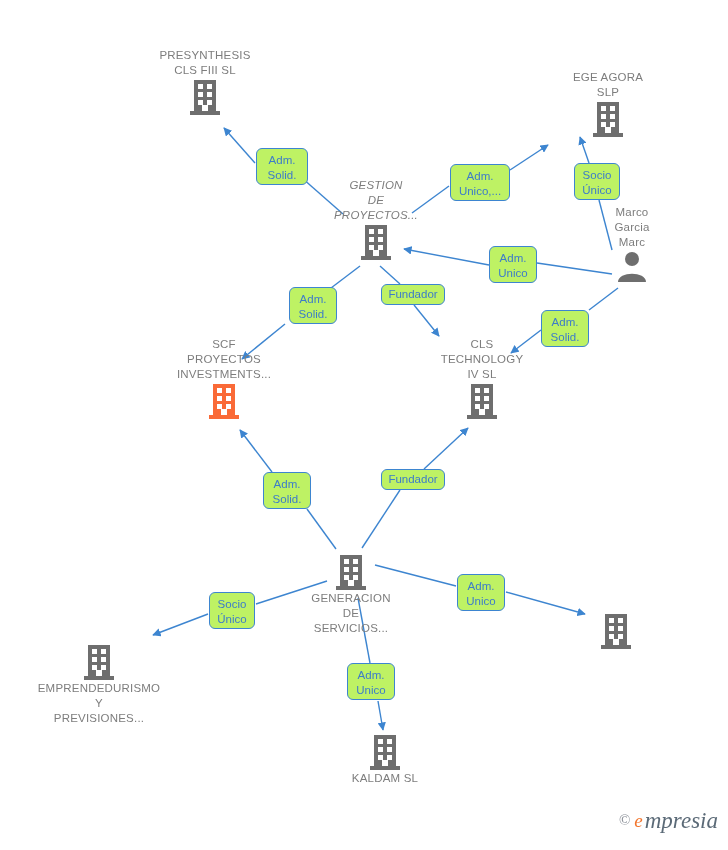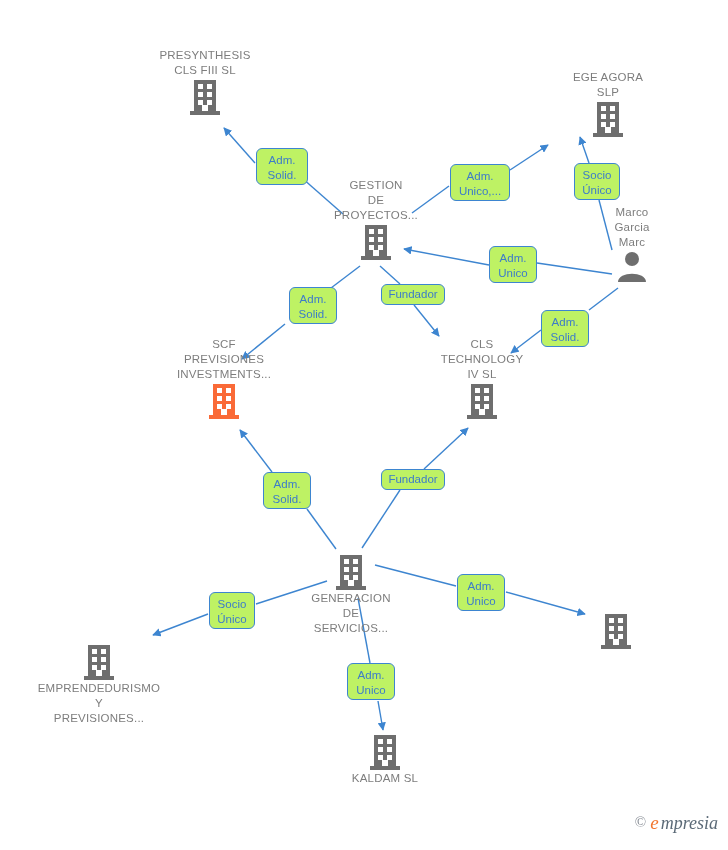--- a/index.html
+++ b/index.html
@@ -81,21 +81,21 @@
     color: #f2762e;
     font-family: "Liberation Serif", serif;
     font-style: italic;
     font-size: 19px;
     line-height: 1;
   }
   .wm-rest {
     color: #5b6a77;
     font-family: "Liberation Serif", serif;
     font-style: italic;
-    font-size: 18px;
+    font-size: 23px;
     line-height: 1;
     margin-left: -2px;
   }
 </style>
 </head>
 <body>
 
 <div id="canvas">
 
   <svg class="edge-layer" viewBox="0 0 728 850">
@@ -167,21 +167,21 @@
       <rect x="10" y="6" width="5" height="5" fill="#ffffff"></rect>
       <rect x="19" y="6" width="5" height="5" fill="#ffffff"></rect>
       <rect x="10" y="14" width="5" height="5" fill="#ffffff"></rect>
       <rect x="19" y="14" width="5" height="5" fill="#ffffff"></rect>
       <rect x="10" y="22" width="5" height="5" fill="#ffffff"></rect>
       <rect x="19" y="22" width="5" height="5" fill="#ffffff"></rect>
       <rect x="14" y="27" width="6" height="6" fill="#ffffff"></rect>
     </svg>
   </div>
 
-  <div class="node company" style="left:376px; top:178px;">
+  <div class="node company" style="left:376px; top:178px;font-style:italic;">
     <div class="node-label">GESTION
 DE
 PROYECTOS...</div>
     <svg class="node-icon" width="34" height="38" viewBox="0 0 34 38">
       <rect x="6" y="2" width="22" height="31" fill="#6e6e6e"></rect>
       <rect x="2" y="33" width="30" height="4" fill="#6e6e6e"></rect>
       <rect x="10" y="6" width="5" height="5" fill="#ffffff"></rect>
       <rect x="19" y="6" width="5" height="5" fill="#ffffff"></rect>
       <rect x="10" y="14" width="5" height="5" fill="#ffffff"></rect>
       <rect x="19" y="14" width="5" height="5" fill="#ffffff"></rect>
@@ -196,21 +196,21 @@
 Garcia
 Marc</div>
     <svg class="node-icon" width="34" height="34" viewBox="0 0 34 34">
       <circle cx="17" cy="9" r="7" fill="#6e6e6e"></circle>
       <path d="M 3 32 C 3 21 31 21 31 32 Z" fill="#6e6e6e"></path>
     </svg>
   </div>
 
   <div class="node company" style="left:224px; top:337px;">
     <div class="node-label">SCF
-PREVISIONES
+PROYECTOS
 INVESTMENTS...</div>
     <svg class="node-icon" width="34" height="38" viewBox="0 0 34 38">
       <rect x="6" y="2" width="22" height="31" fill="#fa6a37"></rect>
       <rect x="2" y="33" width="30" height="4" fill="#fa6a37"></rect>
       <rect x="10" y="6" width="5" height="5" fill="#ffffff"></rect>
       <rect x="19" y="6" width="5" height="5" fill="#ffffff"></rect>
       <rect x="10" y="14" width="5" height="5" fill="#ffffff"></rect>
       <rect x="19" y="14" width="5" height="5" fill="#ffffff"></rect>
       <rect x="10" y="22" width="5" height="5" fill="#ffffff"></rect>
       <rect x="19" y="22" width="5" height="5" fill="#ffffff"></rect>

